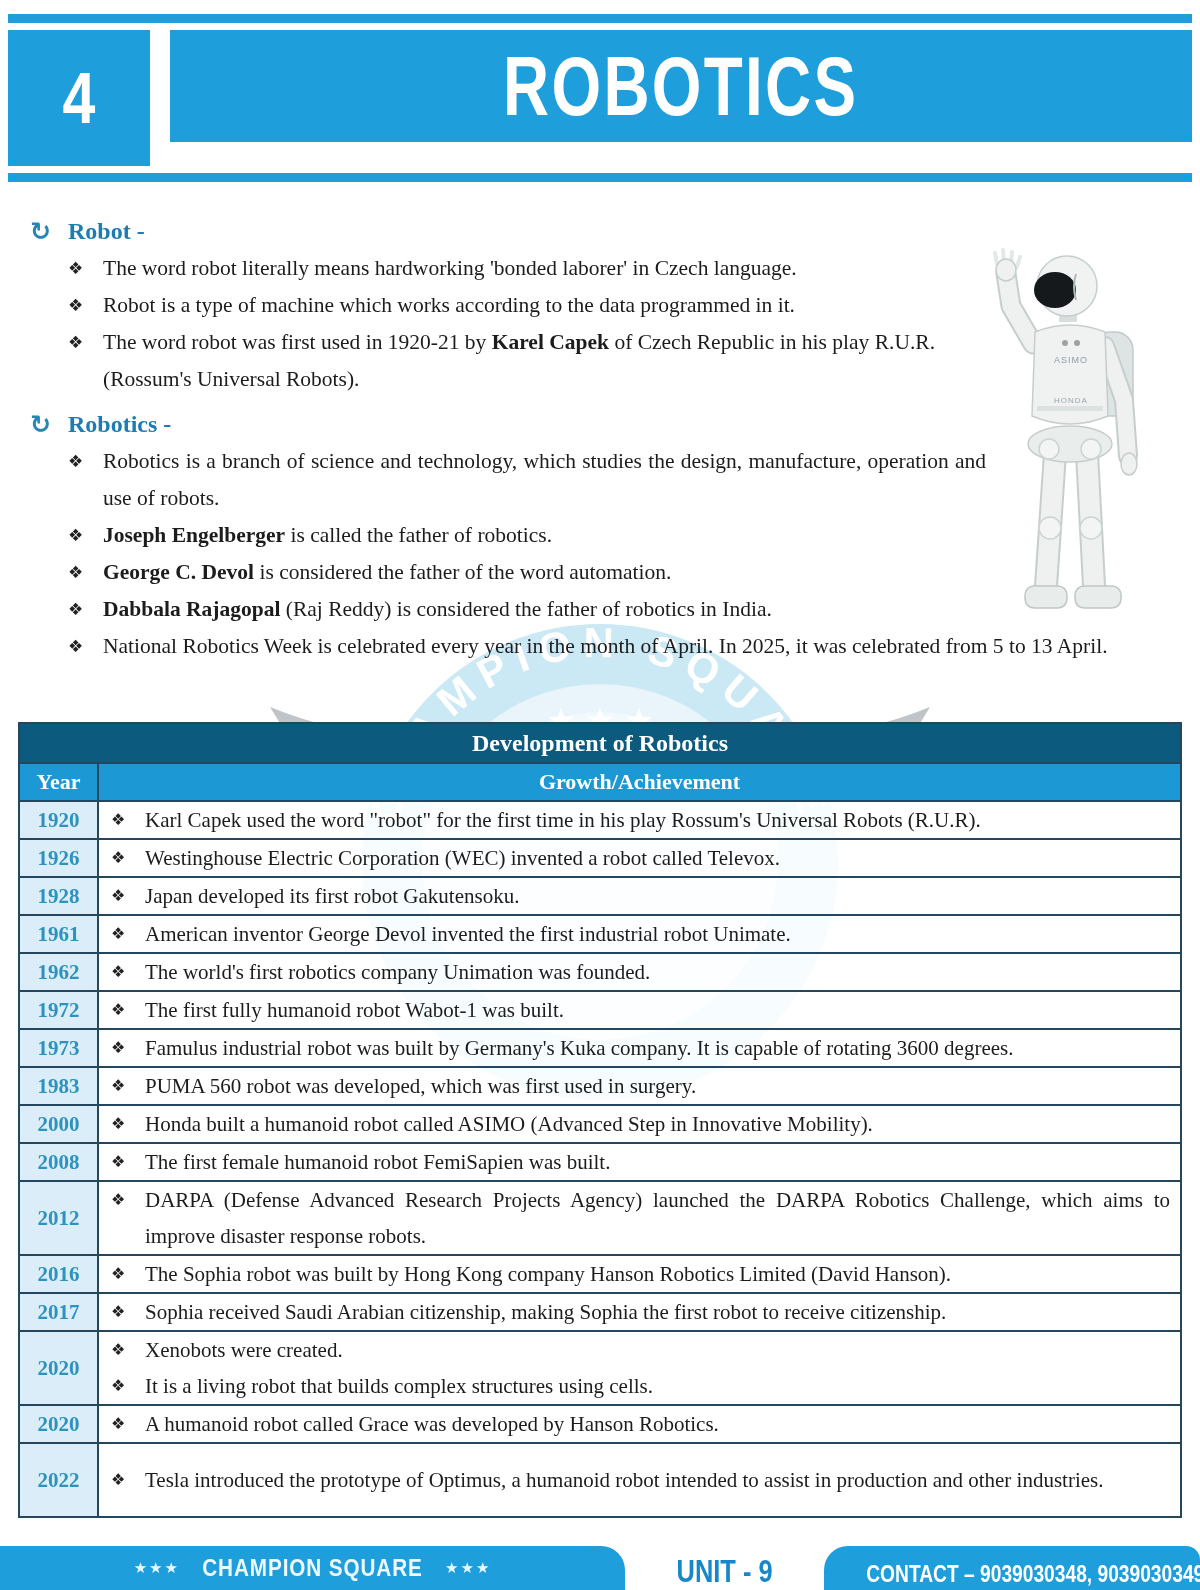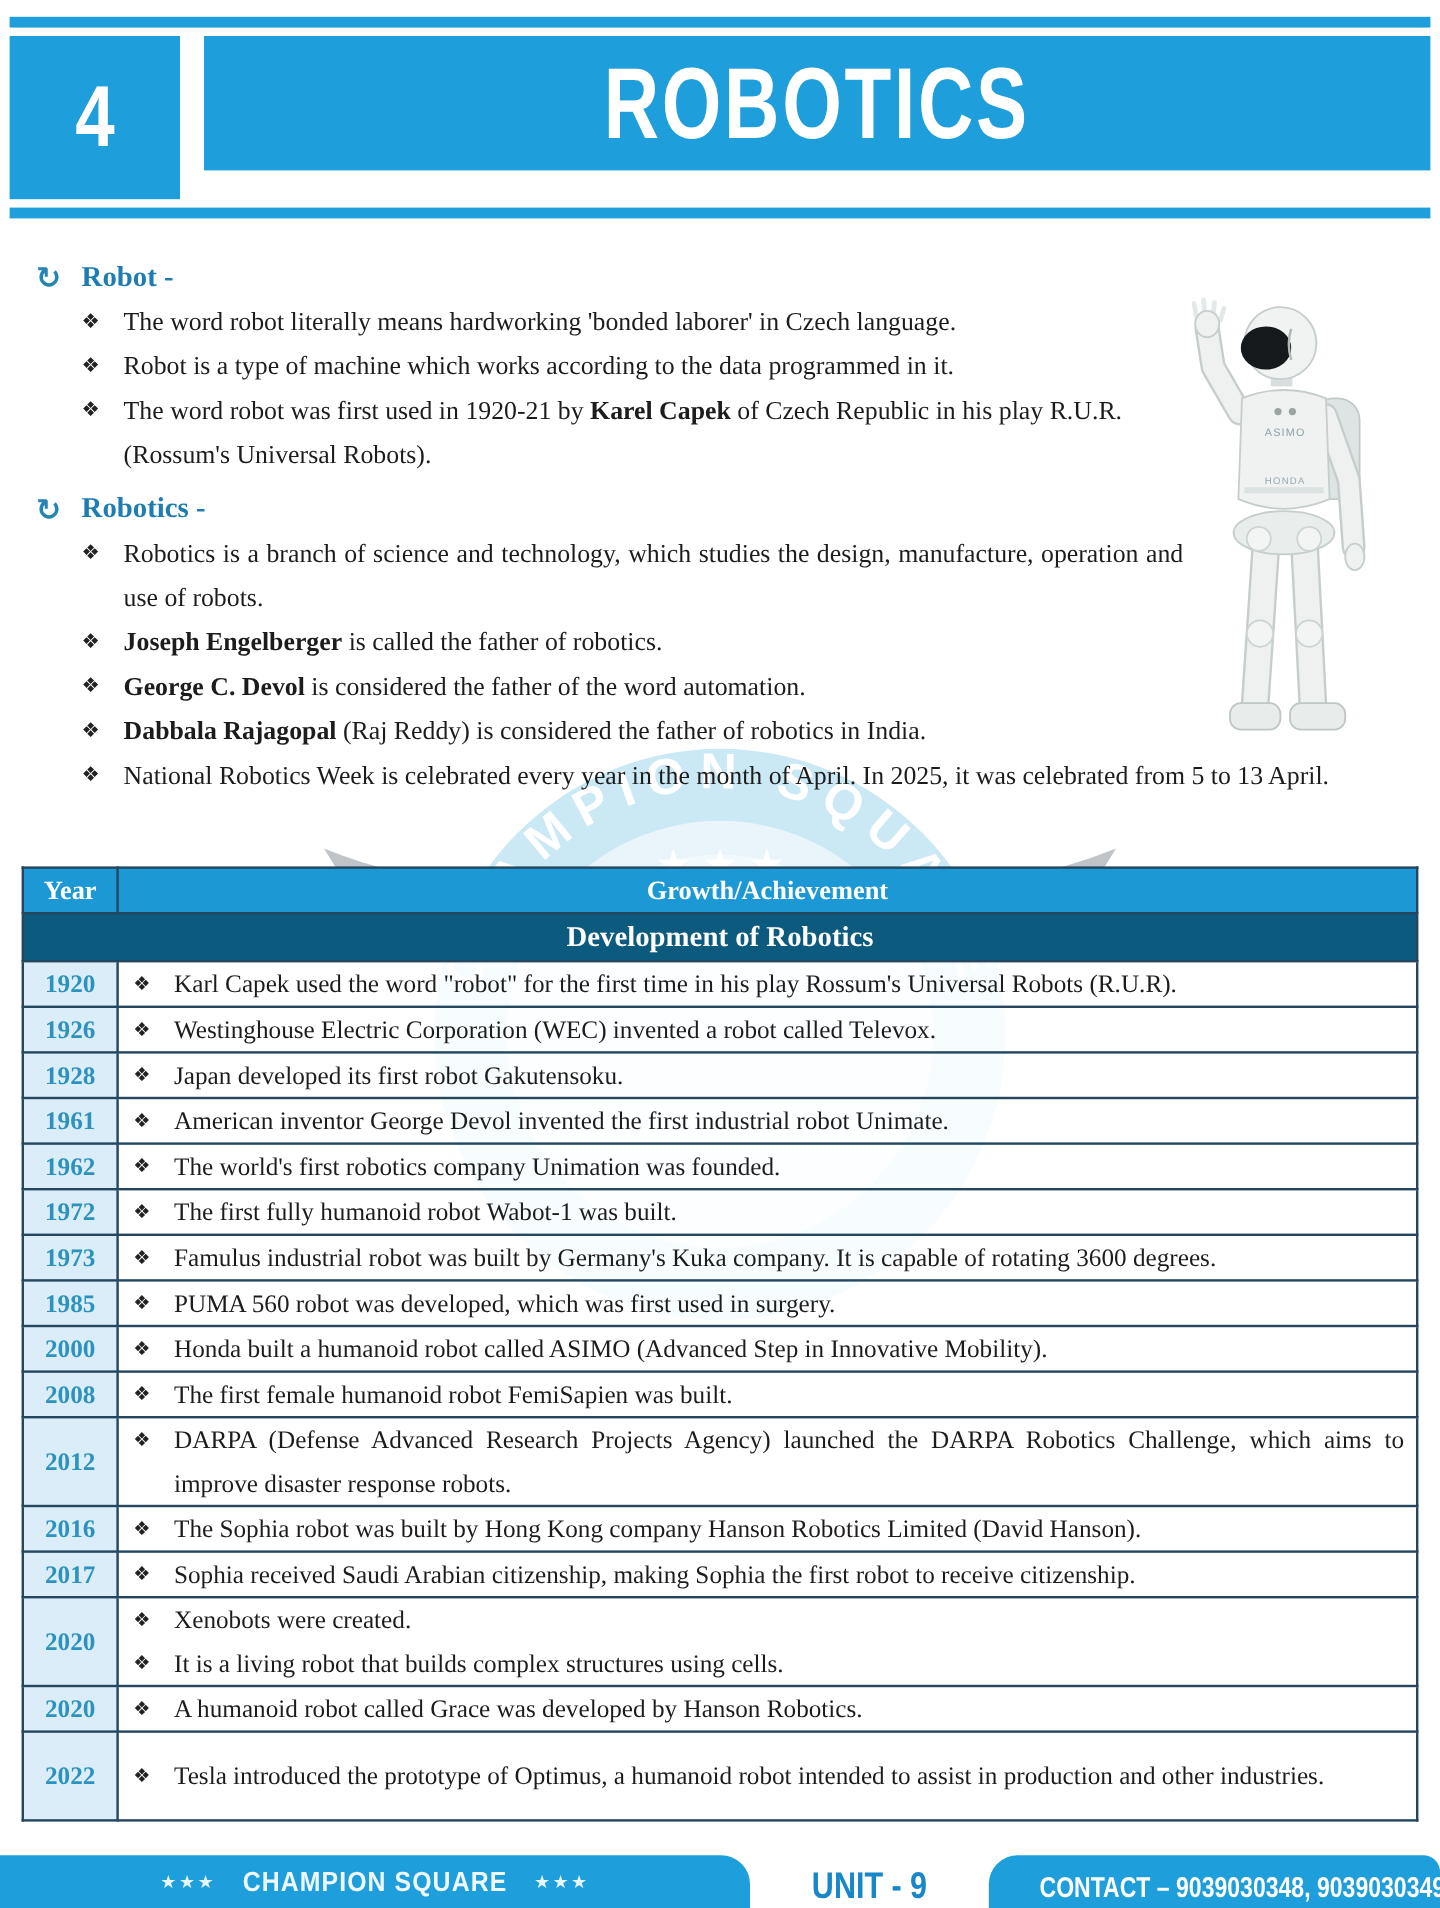--- a/index.html
+++ b/index.html
@@ -195,26 +195,26 @@
       <div class="bullet">
         <span class="glyph">❖</span>
         <span class="btext">National Robotics Week is celebrated every year in the month of April. In 2025, it was celebrated from 5 to 13 April.</span>
       </div>
     </div>
   </div>
 
   <table class="dev-table">
     <tbody>
         <tr>
+      <td class="tbl-title" colspan="2">Development of Robotics</td>
+    </tr>
+    <tr>
       <td class="tbl-colhead year-col">Year</td>
       <td class="tbl-colhead">Growth/Achievement</td>
     </tr>
-    <tr>
-      <td class="tbl-title" colspan="2">Development of Robotics</td>
-    </tr>
 
     <tr class="row-single">
       <td class="year-cell">1920</td>
       <td class="ach-cell">
         <div class="ach-line">
               <span class="glyph">❖</span>
               <span class="ach-text">Karl Capek used the word "robot" for the first time in his play Rossum's Universal Robots (R.U.R).</span>
             </div>
       </td>
     </tr>
@@ -266,21 +266,21 @@
     <tr class="row-single">
       <td class="year-cell">1973</td>
       <td class="ach-cell">
         <div class="ach-line">
               <span class="glyph">❖</span>
               <span class="ach-text">Famulus industrial robot was built by Germany's Kuka company. It is capable of rotating 3600 degrees.</span>
             </div>
       </td>
     </tr>
     <tr class="row-single">
-      <td class="year-cell">1985</td>
+      <td class="year-cell">1983</td>
       <td class="ach-cell">
         <div class="ach-line">
               <span class="glyph">❖</span>
               <span class="ach-text">PUMA 560 robot was developed, which was first used in surgery.</span>
             </div>
       </td>
     </tr>
     <tr class="row-single">
       <td class="year-cell">2000</td>
       <td class="ach-cell">

